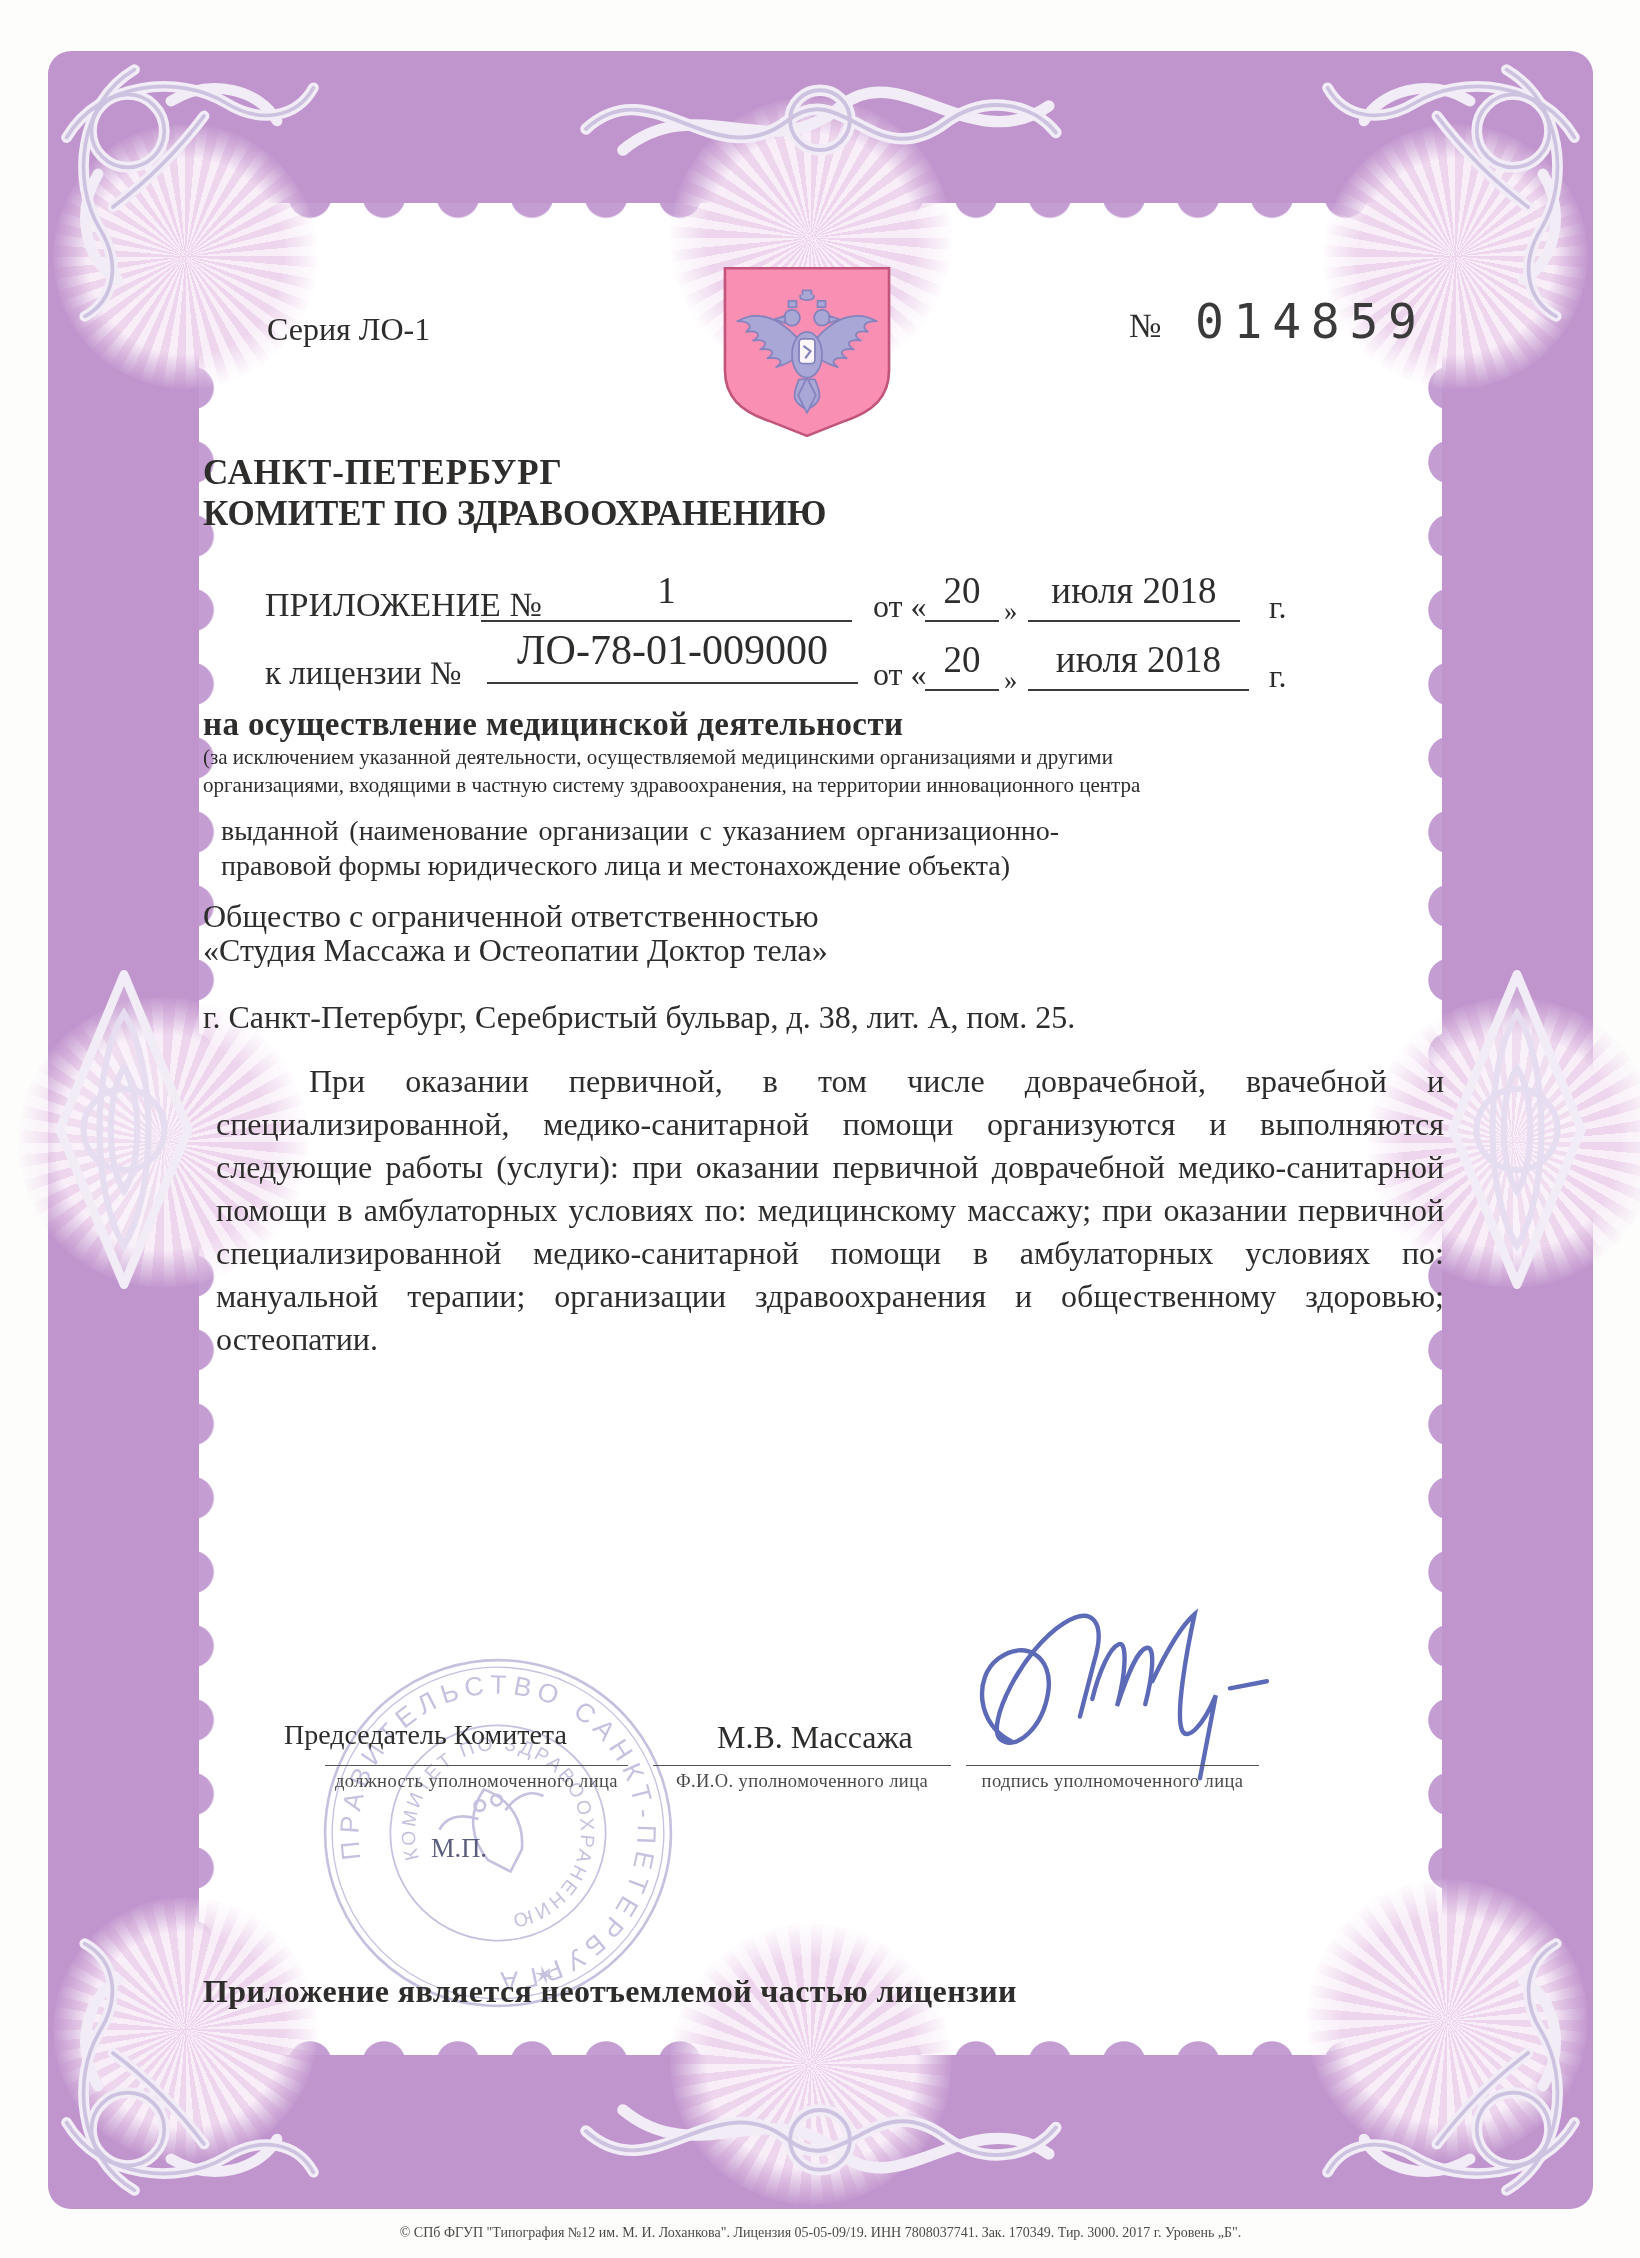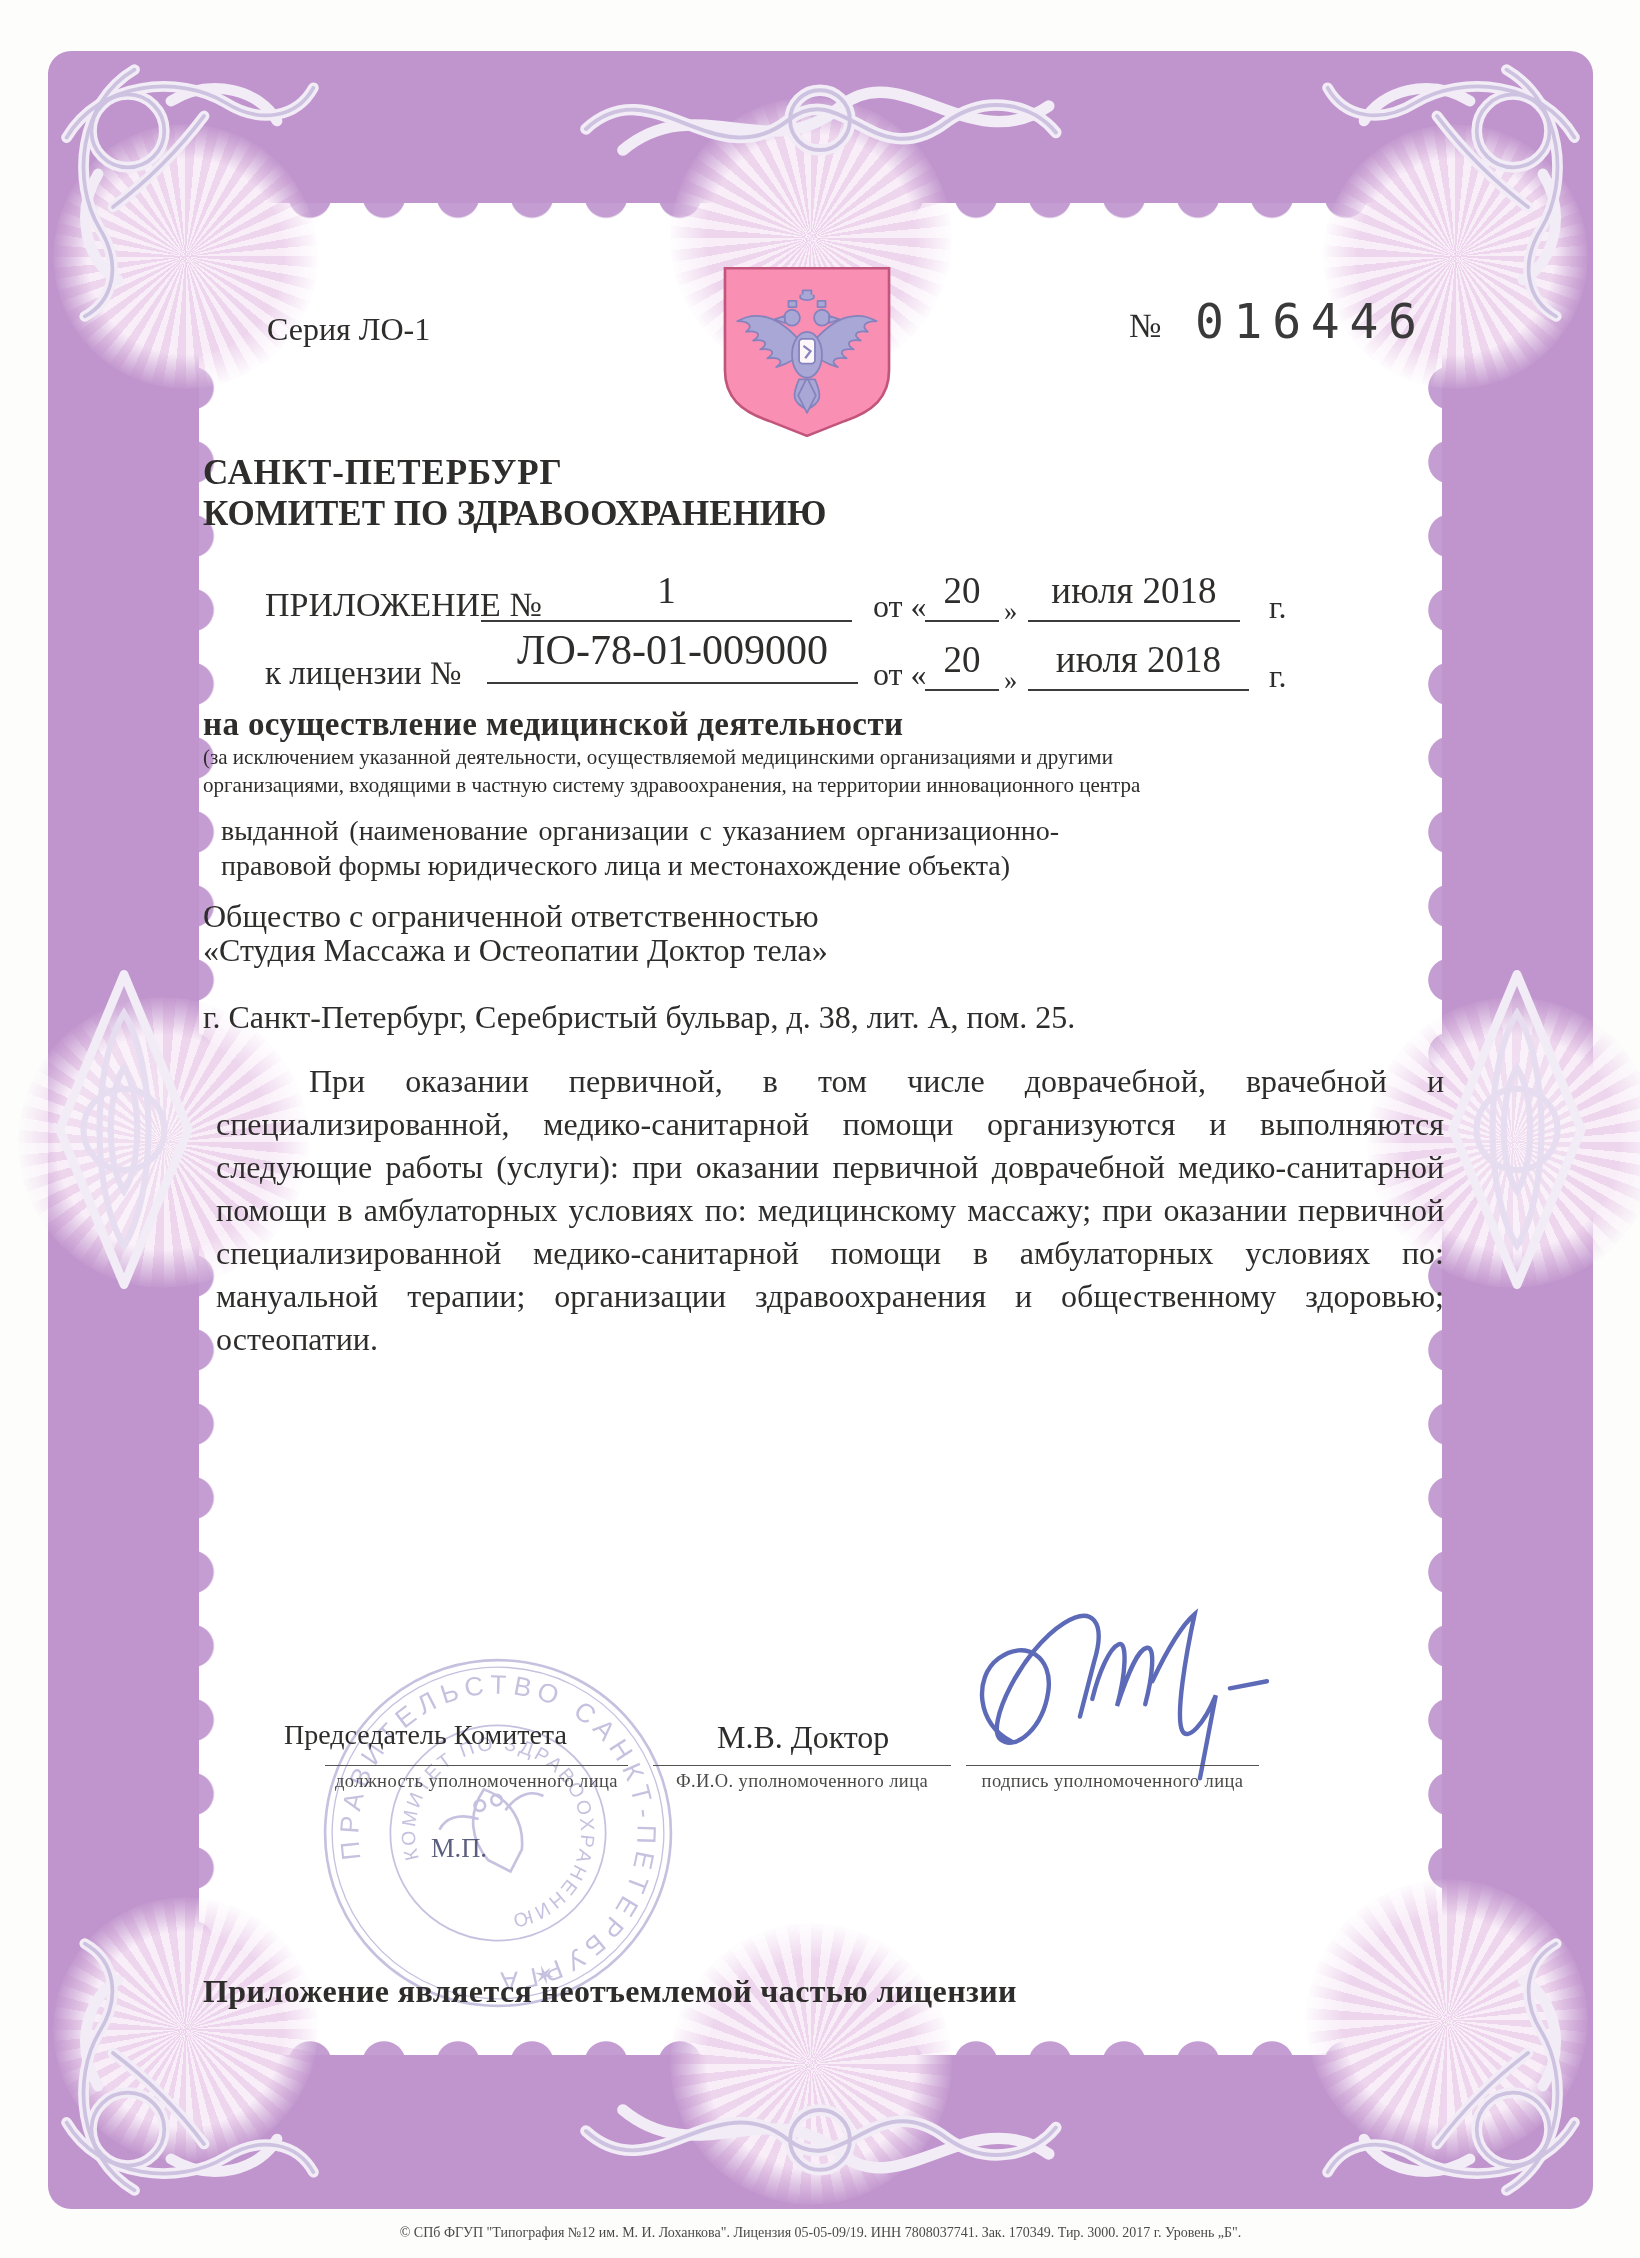--- a/index.html
+++ b/index.html
@@ -153,21 +153,21 @@
       <path d="M98 40 h10 v-9 h-10 Z"></path>
         <path d="M96 36 C90 44 116 44 110 36"></path>
       <path d="M94 132 C86 150 86 158 103 166 C120 158 120 150 112 132 Z"></path>
       <path d="M103 130 L93 150 L103 170 L113 150 Z"></path>
     </g>
     <rect x="94" y="86" width="18" height="28" rx="4" fill="#fdf7fa" stroke="#8583bd" stroke-width="2"></rect>
     <path d="M99 94 l8 6 l-6 8" fill="none" stroke="#8583bd" stroke-width="2.5"></path>
   </svg>
 
   <div class="abs serif" style="left:1129px;top:307px;font-size:34px">№</div>
-  <div class="abs" style="left:1195px;top:293px;font-size:48px;letter-spacing:9.7px;color:#3a3a3a;font-family:'DejaVu Sans Mono',monospace">016446</div>
+  <div class="abs" style="left:1195px;top:293px;font-size:48px;letter-spacing:9.7px;color:#3a3a3a;font-family:'DejaVu Sans Mono',monospace">014859</div>
 
   <div class="abs center" style="top:453px;font-size:35px;font-weight:bold;letter-spacing:0.9px">САНКТ-ПЕТЕРБУРГ</div>
   <div class="abs center" style="top:494px;font-size:35px;font-weight:bold">КОМИТЕТ ПО ЗДРАВООХРАНЕНИЮ</div>
 
   <div class="abs serif" style="left:265px;top:586px;font-size:34px">ПРИЛОЖЕНИЕ №</div>
   <div class="abs u" style="left:481px;top:569px;width:371px;height:51px;font-size:37px">1</div>
   <div class="abs serif" style="left:873px;top:588px;font-size:32px">от «</div>
   <div class="abs u" style="left:925px;top:569px;width:74px;height:51px;font-size:37px">20</div>
   <div class="abs serif" style="left:1004px;top:596px;font-size:26.5px">»</div>
   <div class="abs u" style="left:1028px;top:569px;width:212px;height:51px;font-size:37px">июля  2018</div>
@@ -226,21 +226,21 @@
       <path d="M150 120 C158 88 170 62 180 58 C190 54 188 92 178 128 C192 86 202 64 212 62 C222 60 218 96 210 126"></path>
       <path d="M218 100 C234 66 252 36 266 24 C256 70 244 140 252 156 C258 168 276 150 290 116 L272 210"></path>
       <path d="M306 108 L348 100"></path>
     </g>
   </svg>
 
   <div class="abs serif" style="left:284px;top:1719px;font-size:28px">Председатель Комитета</div>
   <div class="abs sline" style="left:325px;top:1719px;width:303px;height:46px"></div>
   <div class="abs cap" style="left:325px;top:1771px;width:303px">должность уполномоченного лица</div>
 
-  <div class="abs serif" style="left:717px;top:1719px;font-size:32px">М.В. Доктор</div>
+  <div class="abs serif" style="left:717px;top:1719px;font-size:32px">М.В. Массажа</div>
   <div class="abs sline" style="left:653px;top:1719px;width:298px;height:46px"></div>
   <div class="abs cap" style="left:653px;top:1771px;width:298px">Ф.И.О. уполномоченного лица</div>
 
   <div class="abs sline" style="left:966px;top:1719px;width:293px;height:46px"></div>
   <div class="abs cap" style="left:966px;top:1771px;width:293px">подпись уполномоченного лица</div>
 
   <div class="abs serif" style="left:431px;top:1833px;font-size:26.5px;color:#3f4468;opacity:.85">М.П.</div>
 
   <div class="abs center" style="top:1973px;font-size:32px;font-weight:bold;letter-spacing:0.4px">Приложение является неотъемлемой частью лицензии</div>
 

